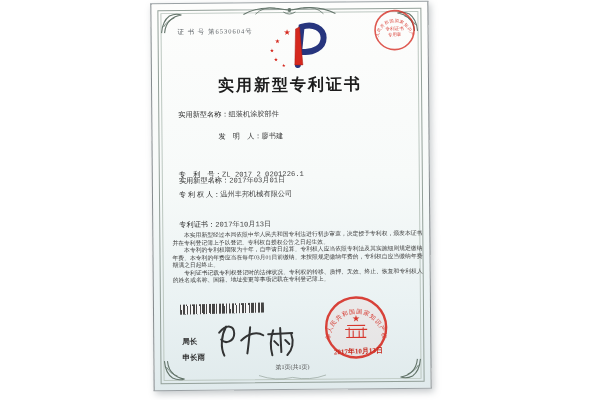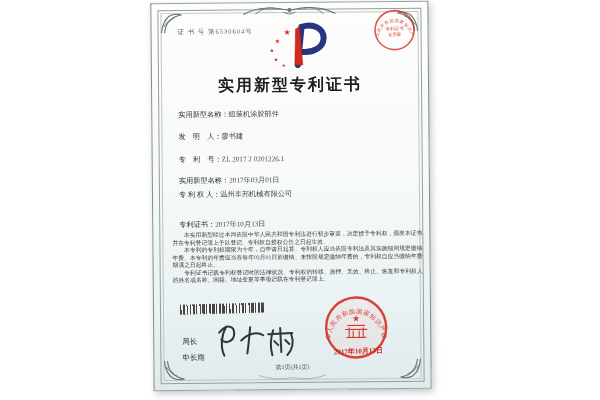--- a/index.html
+++ b/index.html
@@ -22,31 +22,31 @@
   .top-ornament{position:absolute;left:50%;top:-1px;transform:translateX(-50%);width:96px;height:16px;color:#64756b;}
   .bottom-ornament{position:absolute;left:50%;bottom:3px;transform:translateX(-50%) scaleY(-1);width:70px;height:12px;color:#7b8a80;opacity:.7;}
 
   .cert-no{position:absolute;left:26px;top:24px;font-size:6.5px;letter-spacing:1px;color:#5f6468;}
   .logo{position:absolute;left:110px;top:16px;width:76px;height:52px;}
   .title{position:absolute;left:0;top:72px;width:100%;text-align:center;
          font-size:16px;font-weight:bold;letter-spacing:2px;color:#1c1c1c;}
   .fields{position:absolute;left:26px;top:106px;width:230px;}
   .field-row{position:absolute;left:0;font-size:7.2px;color:#3a3a3a;white-space:nowrap;}
   .field-row .lb{color:#2e2e2e;}
-  .field-row .val{color:#474747;}
-  .r0{top:0;} .r1{top:22px;} .r2{top:45px;} .r3{top:66px;} .r4{top:80px;} .r5{top:110px;}
+  .field-row .val{color:#474747;font-family:Liberation Mono, monospace;}
+  .r0{top:0;} .r1{top:22px;margin-left:40px;} .r2{top:60px;} .r3{top:66px;} .r4{top:80px;} .r5{top:110px;}
 
   .body-text{position:absolute;left:19px;top:228px;width:250px;font-size:5.8px;line-height:1.3;
              color:#3c3c3c;text-align:justify;}
   .body-text p{margin:0;text-indent:2em;}
 
   .barcode{position:absolute;left:26px;top:300px;width:84px;height:10px;transform:rotate(-1deg);
            background:repeating-linear-gradient(90deg,#454545 0 1.5px,#f5f5f5 1.5px 2.8px,
              #454545 2.8px 5.4px,#f5f5f5 5.4px 6.6px,#454545 6.6px 7.6px,#f5f5f5 7.6px 9.8px);}
-  .sig-labels{position:absolute;left:28px;top:330px;font-size:7.5px;font-weight:normal;color:#262626;line-height:16px;}
+  .sig-labels{position:absolute;left:28px;top:330px;font-size:7.5px;font-weight:bold;color:#262626;line-height:16px;}
   .signature{position:absolute;left:56px;top:314px;width:96px;height:46px;}
 
   .main-seal{position:absolute;left:169px;top:292px;width:66px;height:66px;opacity:.92;}
   .seal-date{position:absolute;left:166px;top:344px;width:76px;text-align:center;
              font-size:7px;font-weight:bold;color:#c8281c;transform:rotate(-2deg);}
   .corner-seal{position:absolute;left:221px;top:6px;width:44px;height:44px;opacity:.85;}
   .footer-page{position:absolute;left:0;top:360px;width:100%;text-align:center;font-size:6px;color:#4a4a4a;}
   .seal-text{font-family:"Liberation Serif","DejaVu Serif",serif;}
 </style>
 </head>

